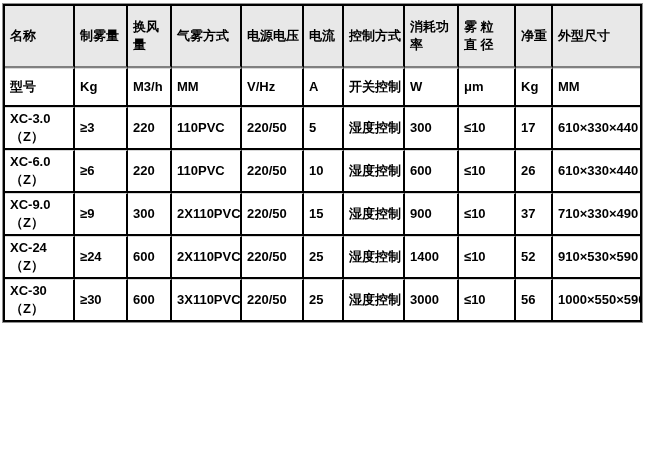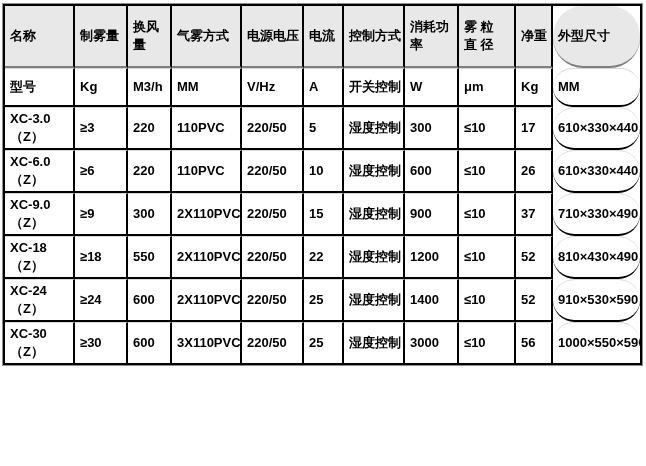--- a/index.html
+++ b/index.html
@@ -30,21 +30,21 @@
     padding: 2px 2px 2px 5px;
     font-size: 13px;
     font-weight: bold;
     color: #000000;
     vertical-align: middle;
     text-align: left;
     overflow: hidden;
     white-space: pre-line;
     line-height: 18px;
   }
-  table.spec-table td:last-child { border-right: none; border-radius: 30px; }
+  table.spec-table td:last-child { border-right: none; }
   table.spec-table tr:first-child td { border-top: none; }
   table.spec-table tr:last-child td { border-bottom: none; }
 
   tr.row-header td {
     background: #e8e8e8;
     border-bottom: 2px solid #808080;
     height: 56px;
   }
   tr.row-units td { height: 32px; }
   tr.row-data td { height: 32px; }
@@ -130,33 +130,20 @@
     <td>2X110PVC</td>
     <td>220/50</td>
     <td>15</td>
     <td>湿度控制</td>
     <td>900</td>
     <td>≤10</td>
     <td>37</td>
     <td>710×330×490</td>
   </tr>
       <tr class="row-data">
-    <td>XC-18（Z）</td>
-    <td>≥18</td>
-    <td>550</td>
-    <td>2X110PVC</td>
-    <td>220/50</td>
-    <td>22</td>
-    <td>湿度控制</td>
-    <td>1200</td>
-    <td>≤10</td>
-    <td>52</td>
-    <td>810×430×490</td>
-  </tr>
-      <tr class="row-data">
     <td>XC-24（Z）</td>
     <td>≥24</td>
     <td>600</td>
     <td>2X110PVC</td>
     <td>220/50</td>
     <td>25</td>
     <td>湿度控制</td>
     <td>1400</td>
     <td>≤10</td>
     <td>52</td>

